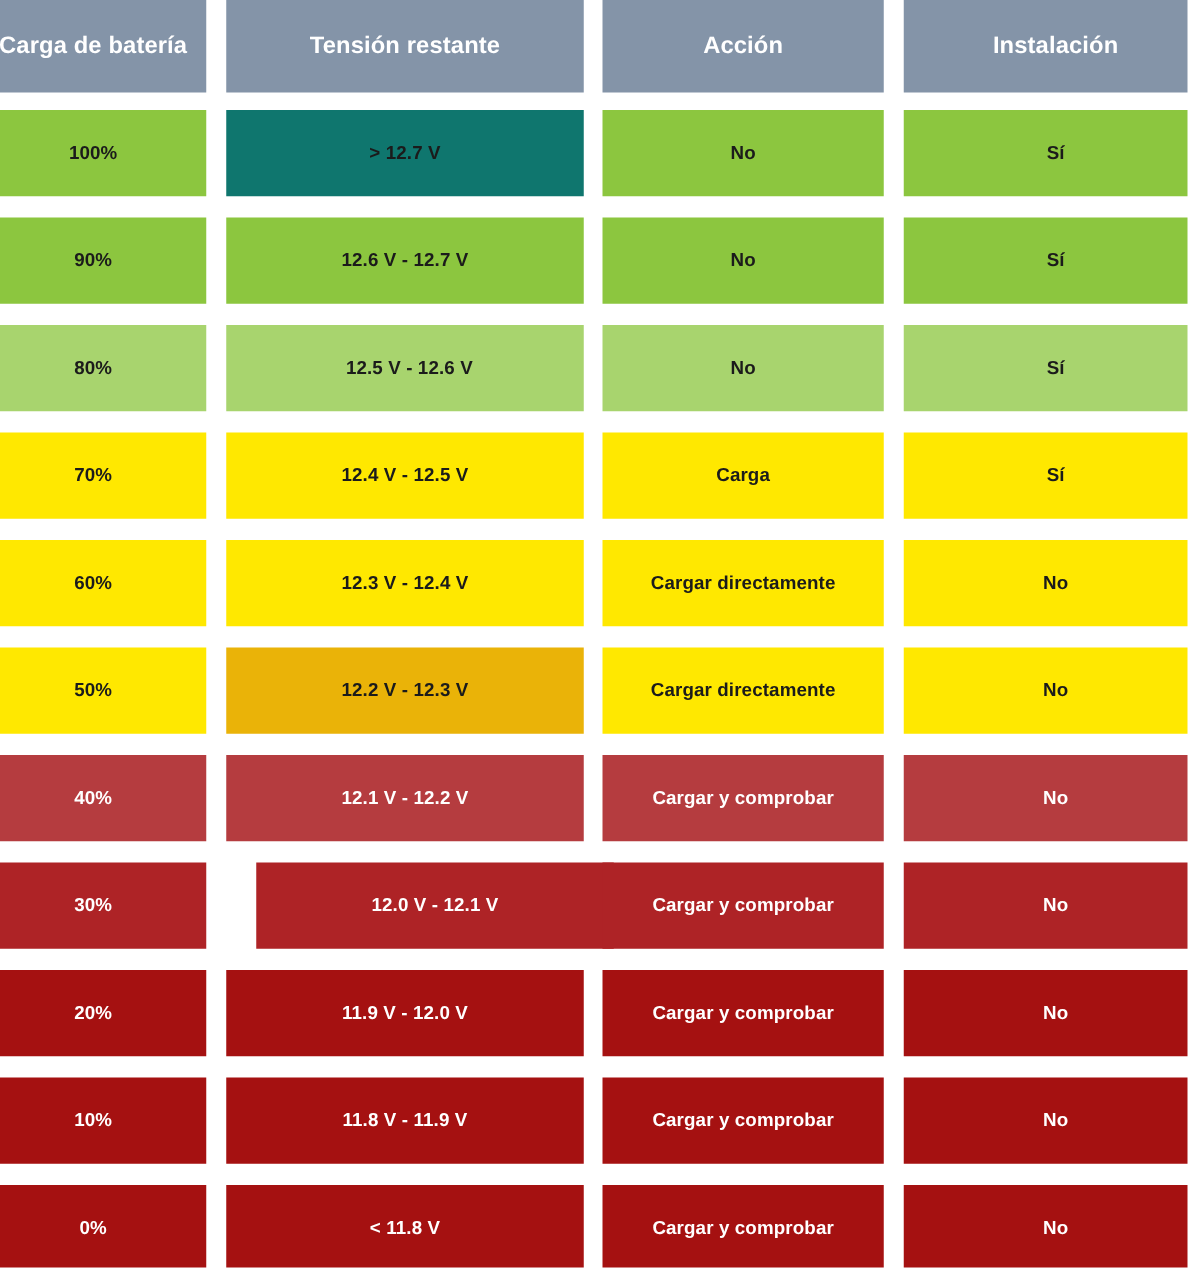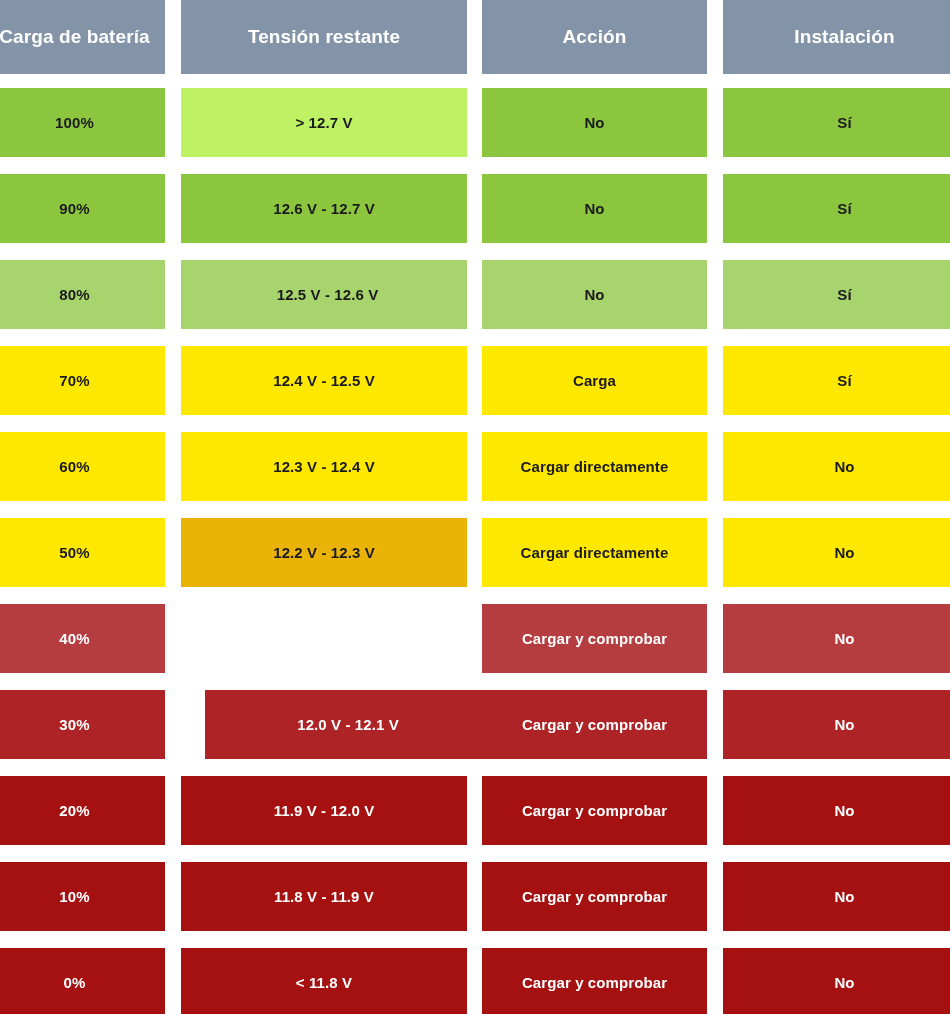--- a/index.html
+++ b/index.html
@@ -74,21 +74,21 @@
   <div class="row header-row">
     <div class="cell c1">Carga de batería</div>
     <div class="cell c2">Tensión restante</div>
     <div class="cell c3">Acción</div>
     <div class="cell c4">Instalación</div>
   </div>
 
   <div id="body-rows">
       <div class="row data-row" style="top: 88px;">
         <div class="cell c1 dark-text" style="background: rgb(140, 198, 63);">100%</div>
-        <div class="cell c2 dark-text" style="background: #bef264;">&gt; 12.7 V</div>
+        <div class="cell c2 dark-text" style="background: #0f766e;">&gt; 12.7 V</div>
         <div class="cell c3 dark-text" style="background: rgb(140, 198, 63);">No</div>
         <div class="cell c4 dark-text" style="background: rgb(140, 198, 63);">Sí</div>
       </div>
       <div class="row data-row" style="top: 174px;">
         <div class="cell c1 dark-text" style="background: rgb(140, 198, 63);">90%</div>
         <div class="cell c2 dark-text" style="background: rgb(140, 198, 63);">12.6 V - 12.7 V</div>
         <div class="cell c3 dark-text" style="background: rgb(140, 198, 63);">No</div>
         <div class="cell c4 dark-text" style="background: rgb(140, 198, 63);">Sí</div>
       </div>
       <div class="row data-row" style="top: 260px;">
@@ -110,20 +110,21 @@
         <div class="cell c4 dark-text" style="background: rgb(255, 232, 0);">No</div>
       </div>
       <div class="row data-row" style="top: 518px;">
         <div class="cell c1 dark-text" style="background: rgb(255, 232, 0);">50%</div>
         <div class="cell c2 dark-text" style="background: #eab308;">12.2 V - 12.3 V</div>
         <div class="cell c3 dark-text" style="background: rgb(255, 232, 0);">Cargar directamente</div>
         <div class="cell c4 dark-text" style="background: rgb(255, 232, 0);">No</div>
       </div>
       <div class="row data-row" style="top: 604px;">
         <div class="cell c1 light-text" style="background: rgb(181, 60, 63);">40%</div>
+        <div class="cell c2 light-text" style="background: rgb(181, 60, 63);">12.1 V - 12.2 V</div>
         <div class="cell c3 light-text" style="background: rgb(181, 60, 63);">Cargar y comprobar</div>
         <div class="cell c4 light-text" style="background: rgb(181, 60, 63);">No</div>
       </div>
       <div class="row data-row" style="top: 690px;">
         <div class="cell c1 light-text" style="background: rgb(174, 35, 38);">30%</div>
         <div class="cell c2 light-text" style="background: rgb(174, 35, 38); margin-left: 24px;">12.0 V - 12.1 V</div>
         <div class="cell c3 light-text" style="background: rgb(174, 35, 38);">Cargar y comprobar</div>
         <div class="cell c4 light-text" style="background: rgb(174, 35, 38);">No</div>
       </div>
       <div class="row data-row" style="top: 776px;">

